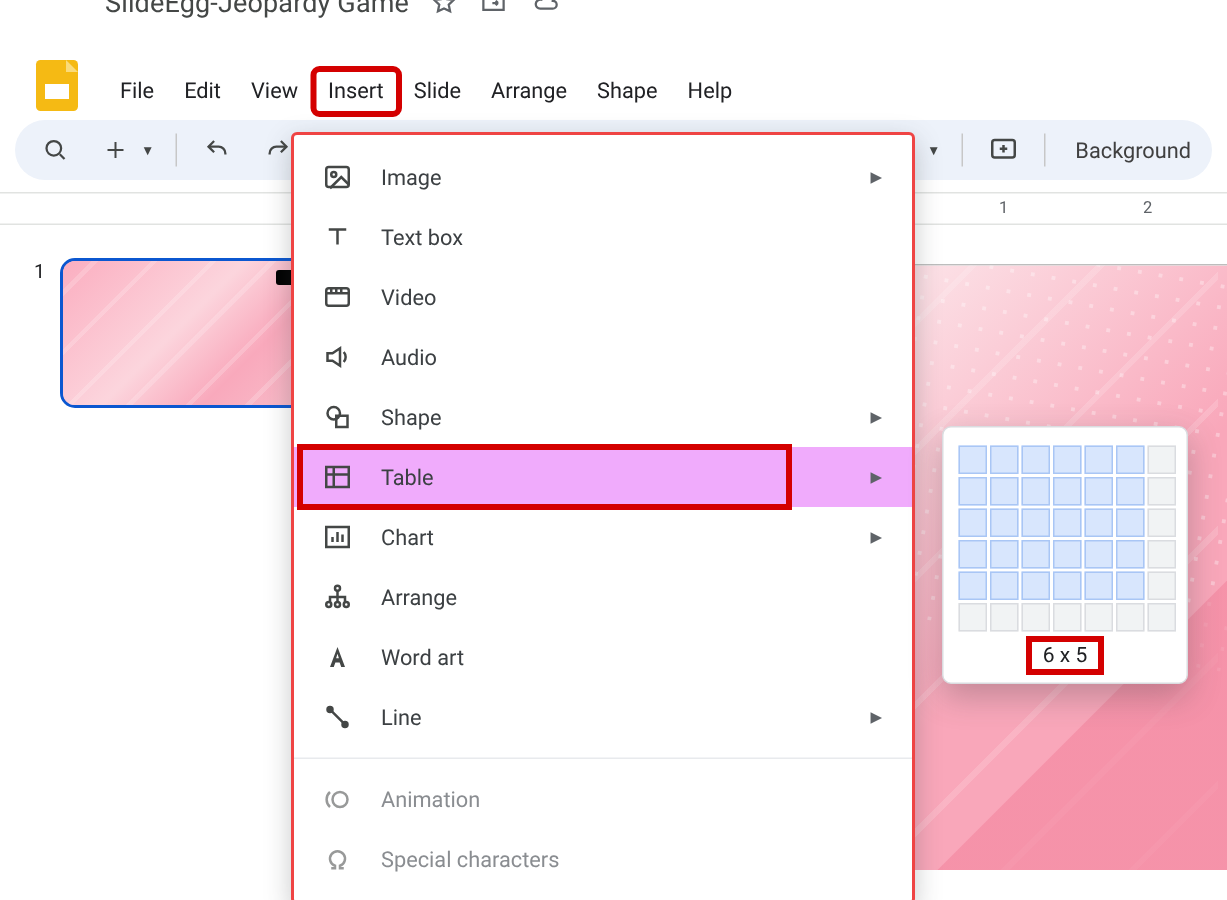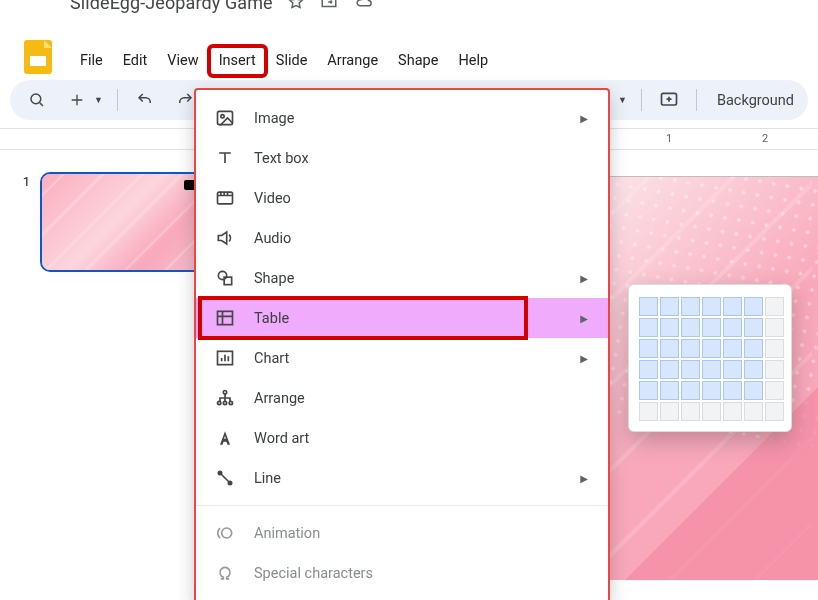--- a/index.html
+++ b/index.html
@@ -372,13 +372,14 @@
       <div class="cell on"></div>
       <div class="cell"></div>
       <div class="cell"></div>
       <div class="cell"></div>
       <div class="cell"></div>
       <div class="cell"></div>
       <div class="cell"></div>
       <div class="cell"></div>
       <div class="cell"></div>
     </div>
+  <div class="label"><span>6 x 5</span></div>
 </div>
 
 </body></html>

